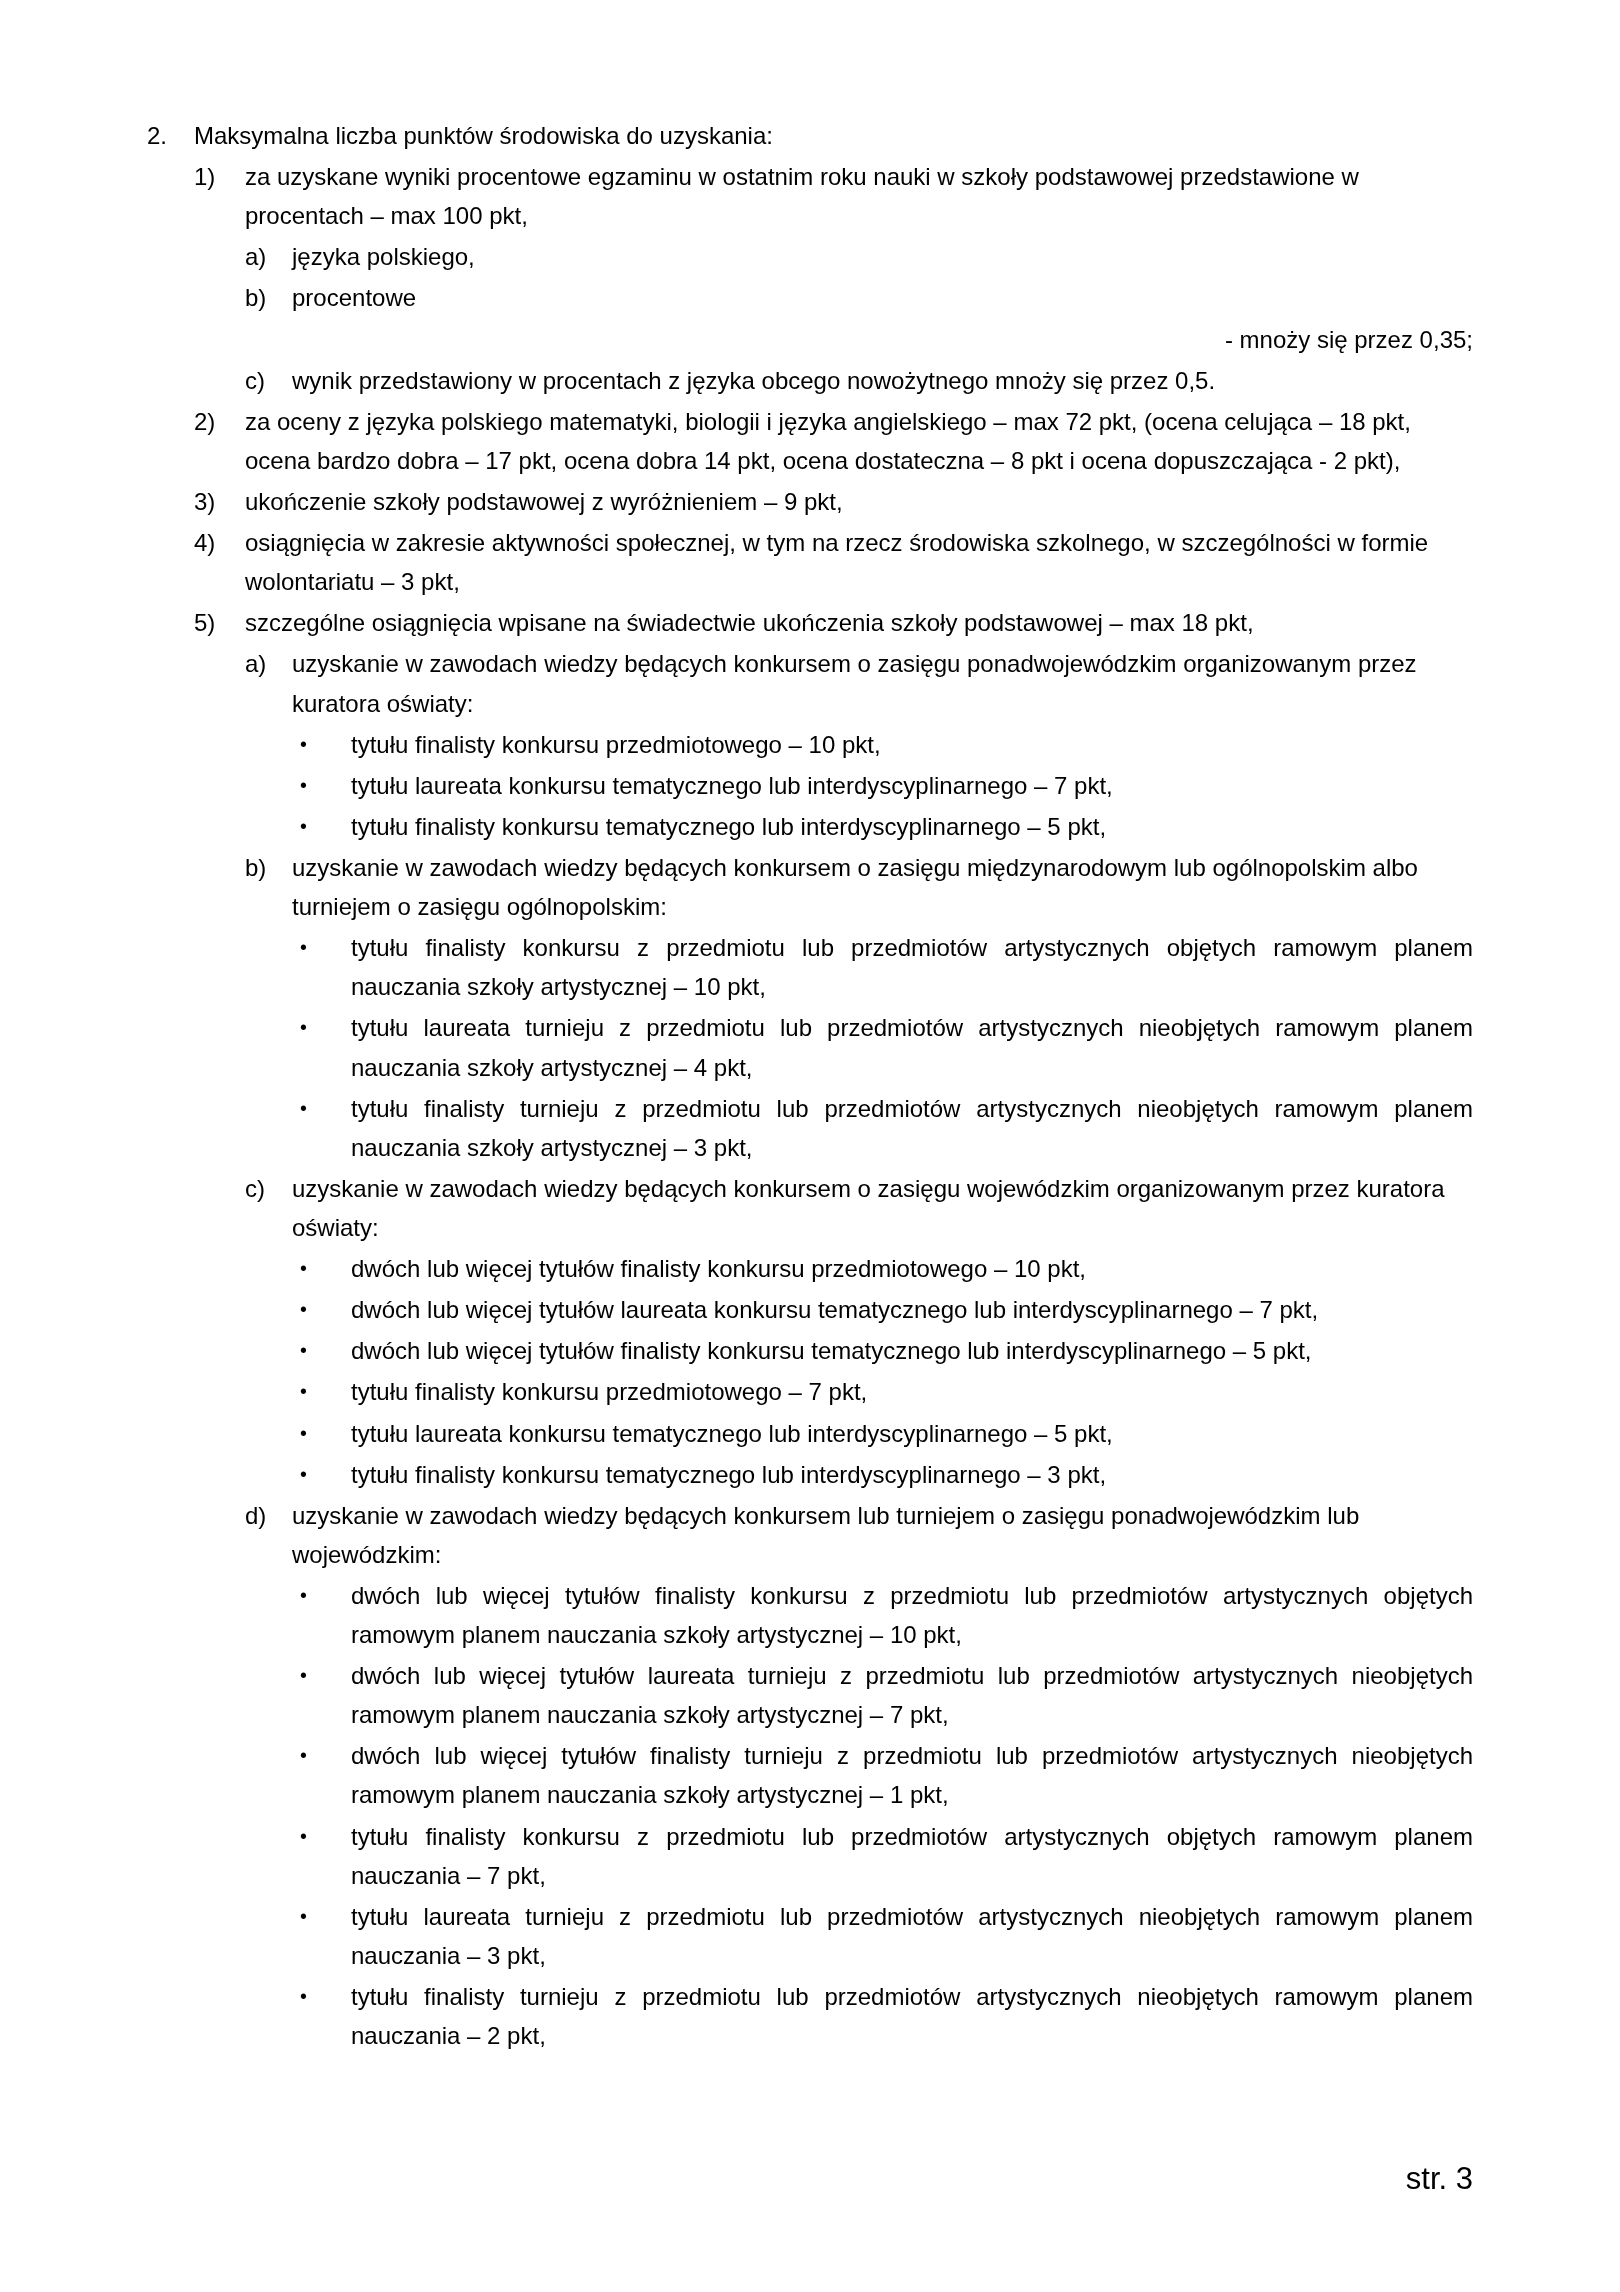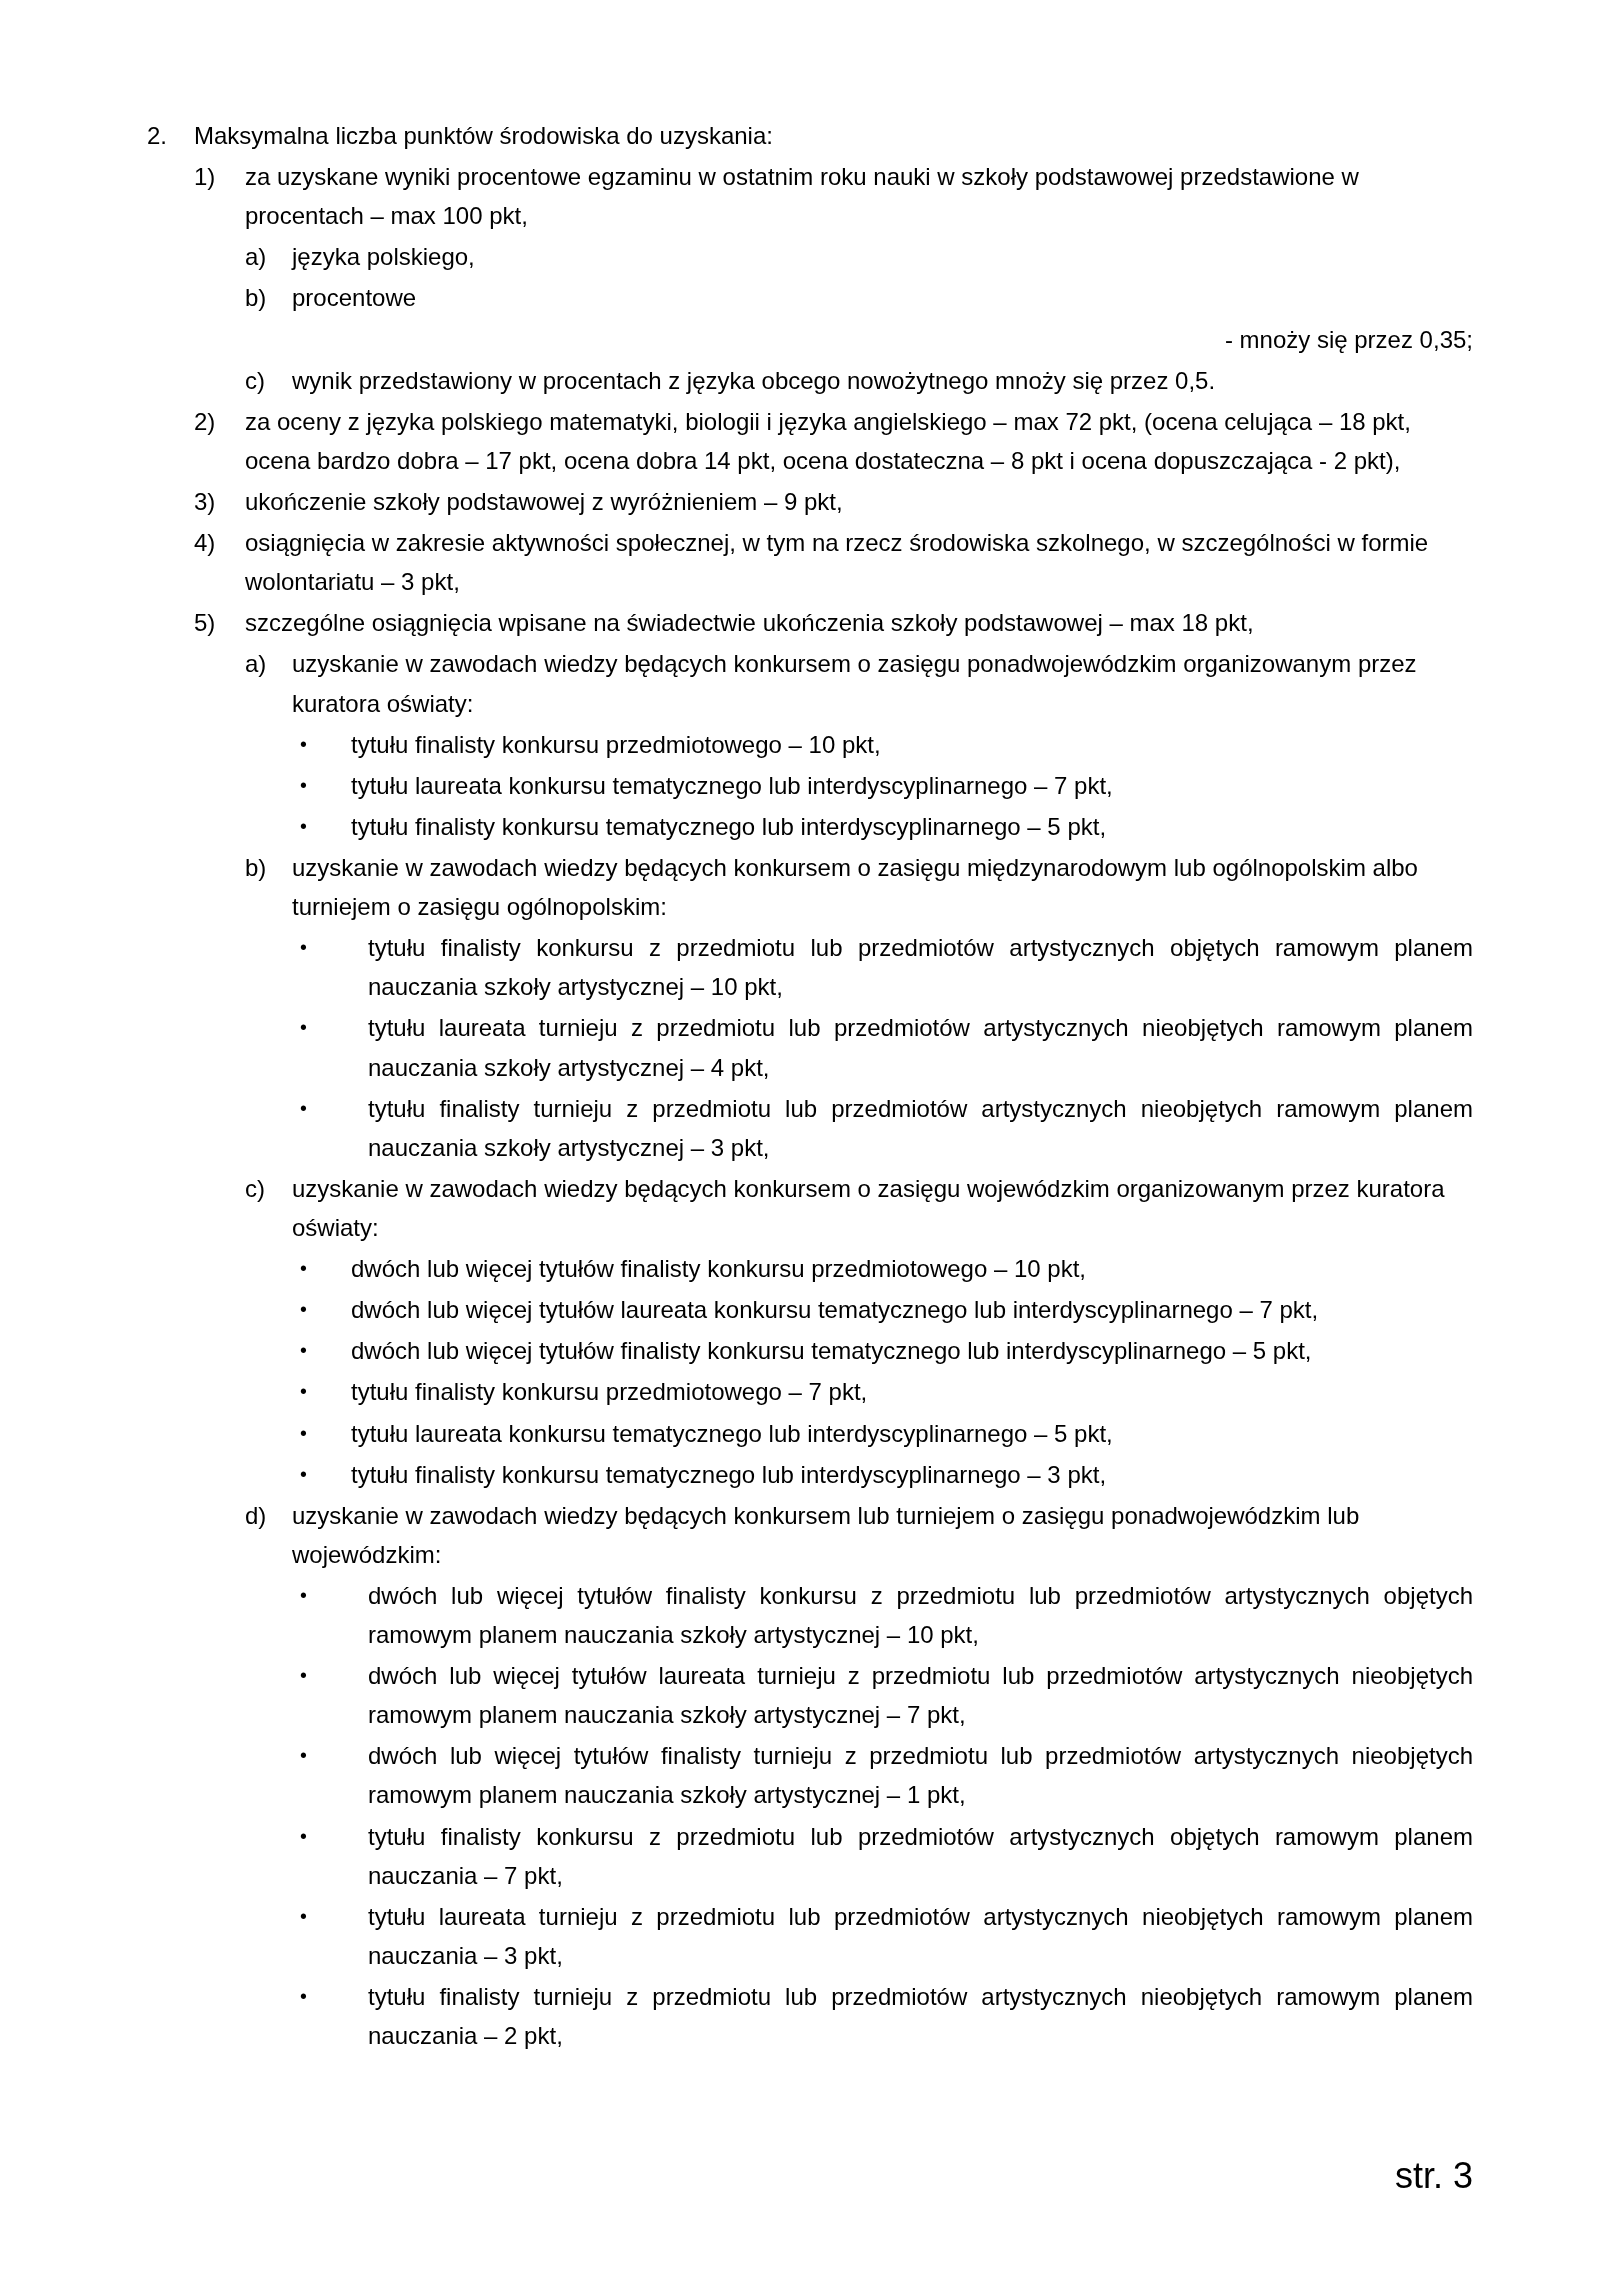--- a/index.html
+++ b/index.html
@@ -52,27 +52,27 @@
   .lvl3 > .marker { width: 47px; }
 
   
   .lvl4 { margin-left: 153px; margin-bottom: 2px; }
   .lvl4 > .marker { width: 51px; font-size: 19.6px; line-height: 1.95; }
 
   
   .plain-sub { margin-left: 149px; margin-bottom: 2px; text-align: right; }
 
   .justify { text-align: justify; }
-  .justify > .text { text-align: justify; text-align-last: left; margin-left: 17px; }
+  .justify > .text { text-align: justify; text-align-last: left; }
 
   .footer {
     position: absolute;
     right: 147px;
     bottom: 96px;
-    font-size: 36px;
+    font-size: 31px;
   }
 </style>
 </head>
 <body>
 
 <div class="page">
   <div class="doc" id="doc-body">
       <div class="row lvl1">
         <span class="marker">2.</span>
         <span class="text">Maksymalna liczba punktów środowiska do uzyskania:</span>

